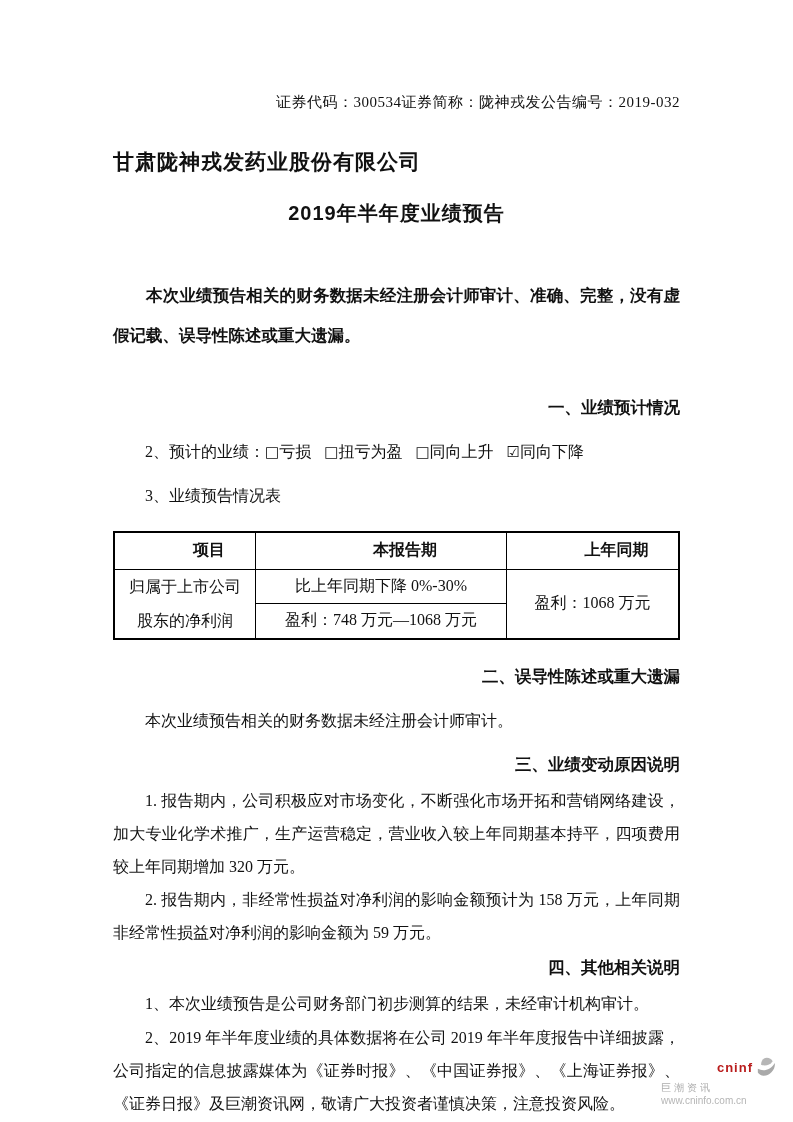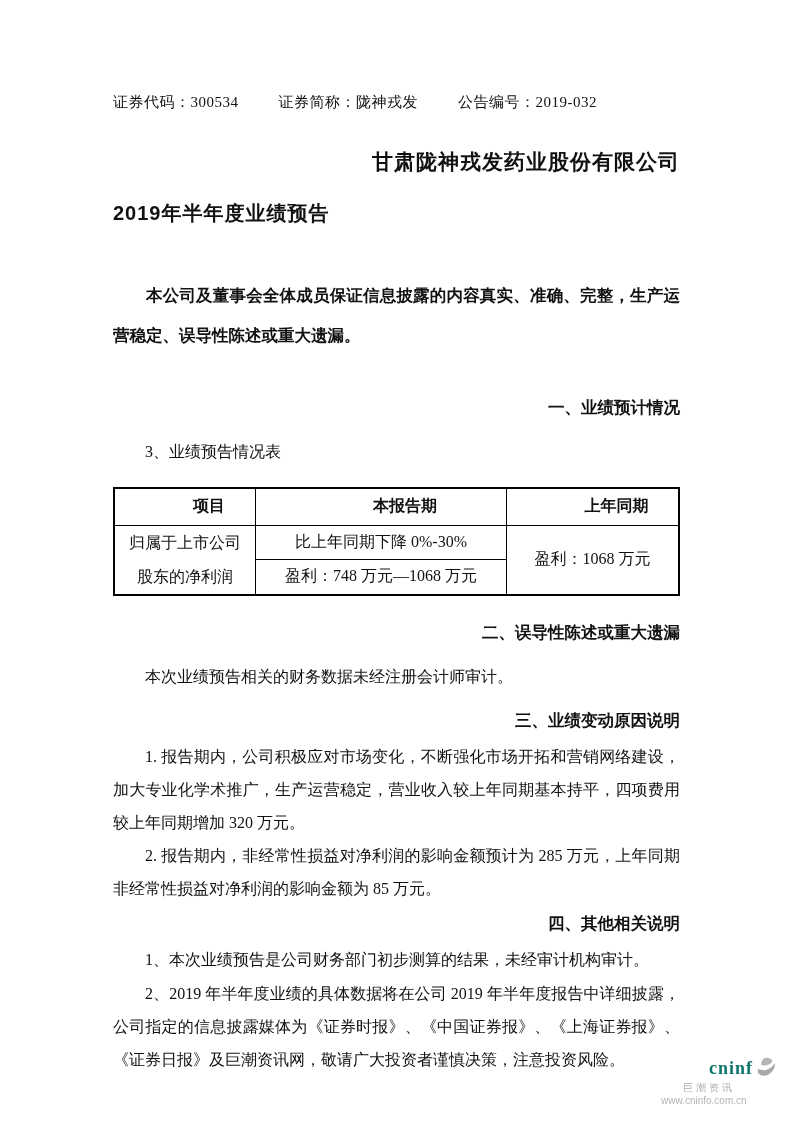--- a/index.html
+++ b/index.html
@@ -4,29 +4,29 @@
 <style>
   * { margin:0; padding:0; box-sizing:border-box; }
   html,body { background:#ffffff; }
   .page {
     width:793px; height:1122px; position:relative; overflow:hidden;
     background:#ffffff; color:#111111;
     font-family:"Liberation Serif","DejaVu Serif",serif;
     padding:93px 113px 0 113px;
   }
   .doc-header {
-    display:flex; justify-content:flex-start;
-    font-size:15px; letter-spacing:0.5px;gap:40px;
+    display:flex; justify-content:flex-end;
+    font-size:15px; letter-spacing:0.5px;
   }
   .title1 {
-    text-align:right; font-weight:bold; font-size:21px; margin-top:36px;
+    text-align:left; font-weight:bold; font-size:21px; margin-top:36px;
     font-family:"Liberation Sans","DejaVu Sans",sans-serif; letter-spacing:1px;
   }
   .title2 {
-    text-align:left; font-weight:bold; font-size:20px; margin-top:24px;
+    text-align:center; font-weight:bold; font-size:20px; margin-top:24px;
     font-family:"Liberation Sans","DejaVu Sans",sans-serif; letter-spacing:1px;
   }
   .disclaimer {
     margin-top:48px; font-weight:bold; font-size:16.5px; line-height:40px;
     text-indent:2em; text-align:justify;
     font-family:"Liberation Sans","DejaVu Sans",sans-serif;
   }
   .sec-heading {
     font-weight:bold; font-size:16.5px; text-indent:2em;
     font-family:"Liberation Sans","DejaVu Sans",sans-serif;
@@ -53,43 +53,46 @@
   }
   table.perf-table td { height:34px; }
   td.item-cell { padding:0 6px; line-height:34px; }
 
   .logo {
     position:absolute; right:14px; bottom:16px; width:118px;
     text-align:center; color:#a9a9a9; line-height:1.15;
     font-family:"Liberation Sans","DejaVu Sans",sans-serif;
   }
   .logo .brand-row { display:flex; align-items:center; justify-content:flex-end; }
-  .logo .brand { font-weight:bold; font-size:18px; letter-spacing:1px; color:#0f766e;font-family:Liberation Serif, serif; }
-  .logo .cn { font-size:10px; letter-spacing:3px; color:#adadad; text-align:center; padding-right:22px; }
+  .logo .brand { font-weight:bold; font-size:13px; letter-spacing:1px; color:#b91c1c; }
+  .logo .cn { font-size:10px; letter-spacing:3px; color:#adadad; text-align:left; padding-right:22px; }
   .logo .url { font-size:10px; color:#b5b5b5; margin-top:1px; text-align:left; }
 </style>
 </head>
 <body>
 
 <div class="page">
 
   <div class="doc-header">
     <span>证券代码：300534</span>
     <span>证券简称：陇神戎发</span>
     <span>公告编号：2019-032</span>
   </div>
 
   <div class="title1">甘肃陇神戎发药业股份有限公司</div>
   <div class="title2">2019年半年度业绩预告</div>
 
-  <div class="disclaimer">本公司及董事会全体成员保证信息披露的内容真实、准确、完整，生产运营稳定、误导性陈述或重大遗漏。</div>
+  <div class="disclaimer">本次业绩预告相关的财务数据未经注册会计师审计、准确、完整，没有虚假记载、误导性陈述或重大遗漏。</div>
 
   <div class="sec-heading mt-lg">一、业绩预计情况</div>
 
 
+  <div class="body-line mt-md">
+    <span>2、预计的业绩：</span><span class="opt"><span class="box">□</span><span>亏损</span></span><span class="opt"><span class="box">□</span><span>扭亏为盈</span></span><span class="opt"><span class="box">□</span><span>同向上升</span></span><span class="opt"><span class="box">☑</span><span>同向下降</span></span>
+  </div>
 
   <div class="body-line mt-md">3、业绩预告情况表</div>
 
   <table class="perf-table">
     <colgroup>
         <col style="width:25%">
         <col style="width:44.5%">
         <col style="width:30.5%">
       </colgroup>
     <tbody>
@@ -107,21 +110,21 @@
       <td>盈利：748 万元—1068 万元</td>
     </tr>
   </tbody>
     </table>
 
   <div class="sec-heading" style="margin-top:26px;">二、误导性陈述或重大遗漏</div>
   <div class="body-line mt-md">本次业绩预告相关的财务数据未经注册会计师审计。</div>
 
   <div class="sec-heading mt-md">三、业绩变动原因说明</div>
   <div class="para" style="margin-top:8px;">1. 报告期内，公司积极应对市场变化，不断强化市场开拓和营销网络建设，加大专业化学术推广，生产运营稳定，营业收入较上年同期基本持平，四项费用较上年同期增加 320 万元。</div>
-  <div class="para">2. 报告期内，非经常性损益对净利润的影响金额预计为 285 万元，上年同期非经常性损益对净利润的影响金额为 85 万元。</div>
+  <div class="para">2. 报告期内，非经常性损益对净利润的影响金额预计为 158 万元，上年同期非经常性损益对净利润的影响金额为 59 万元。</div>
 
   <div class="sec-heading" style="margin-top:8px;">四、其他相关说明</div>
   <div class="body-line mt-sm">1、本次业绩预告是公司财务部门初步测算的结果，未经审计机构审计。</div>
   <div class="para" style="margin-top:6px;">2、2019 年半年度业绩的具体数据将在公司 2019 年半年度报告中详细披露，公司指定的信息披露媒体为《证券时报》、《中国证券报》、《上海证券报》、《证券日报》及巨潮资讯网，敬请广大投资者谨慎决策，注意投资风险。</div>
 
   <div class="logo">
     <div class="brand-row">
       <span class="brand">cninf</span>
       <span style="display:inline-block; margin-left:2px;">
         <svg width="24" height="22" viewBox="0 0 24 24">

